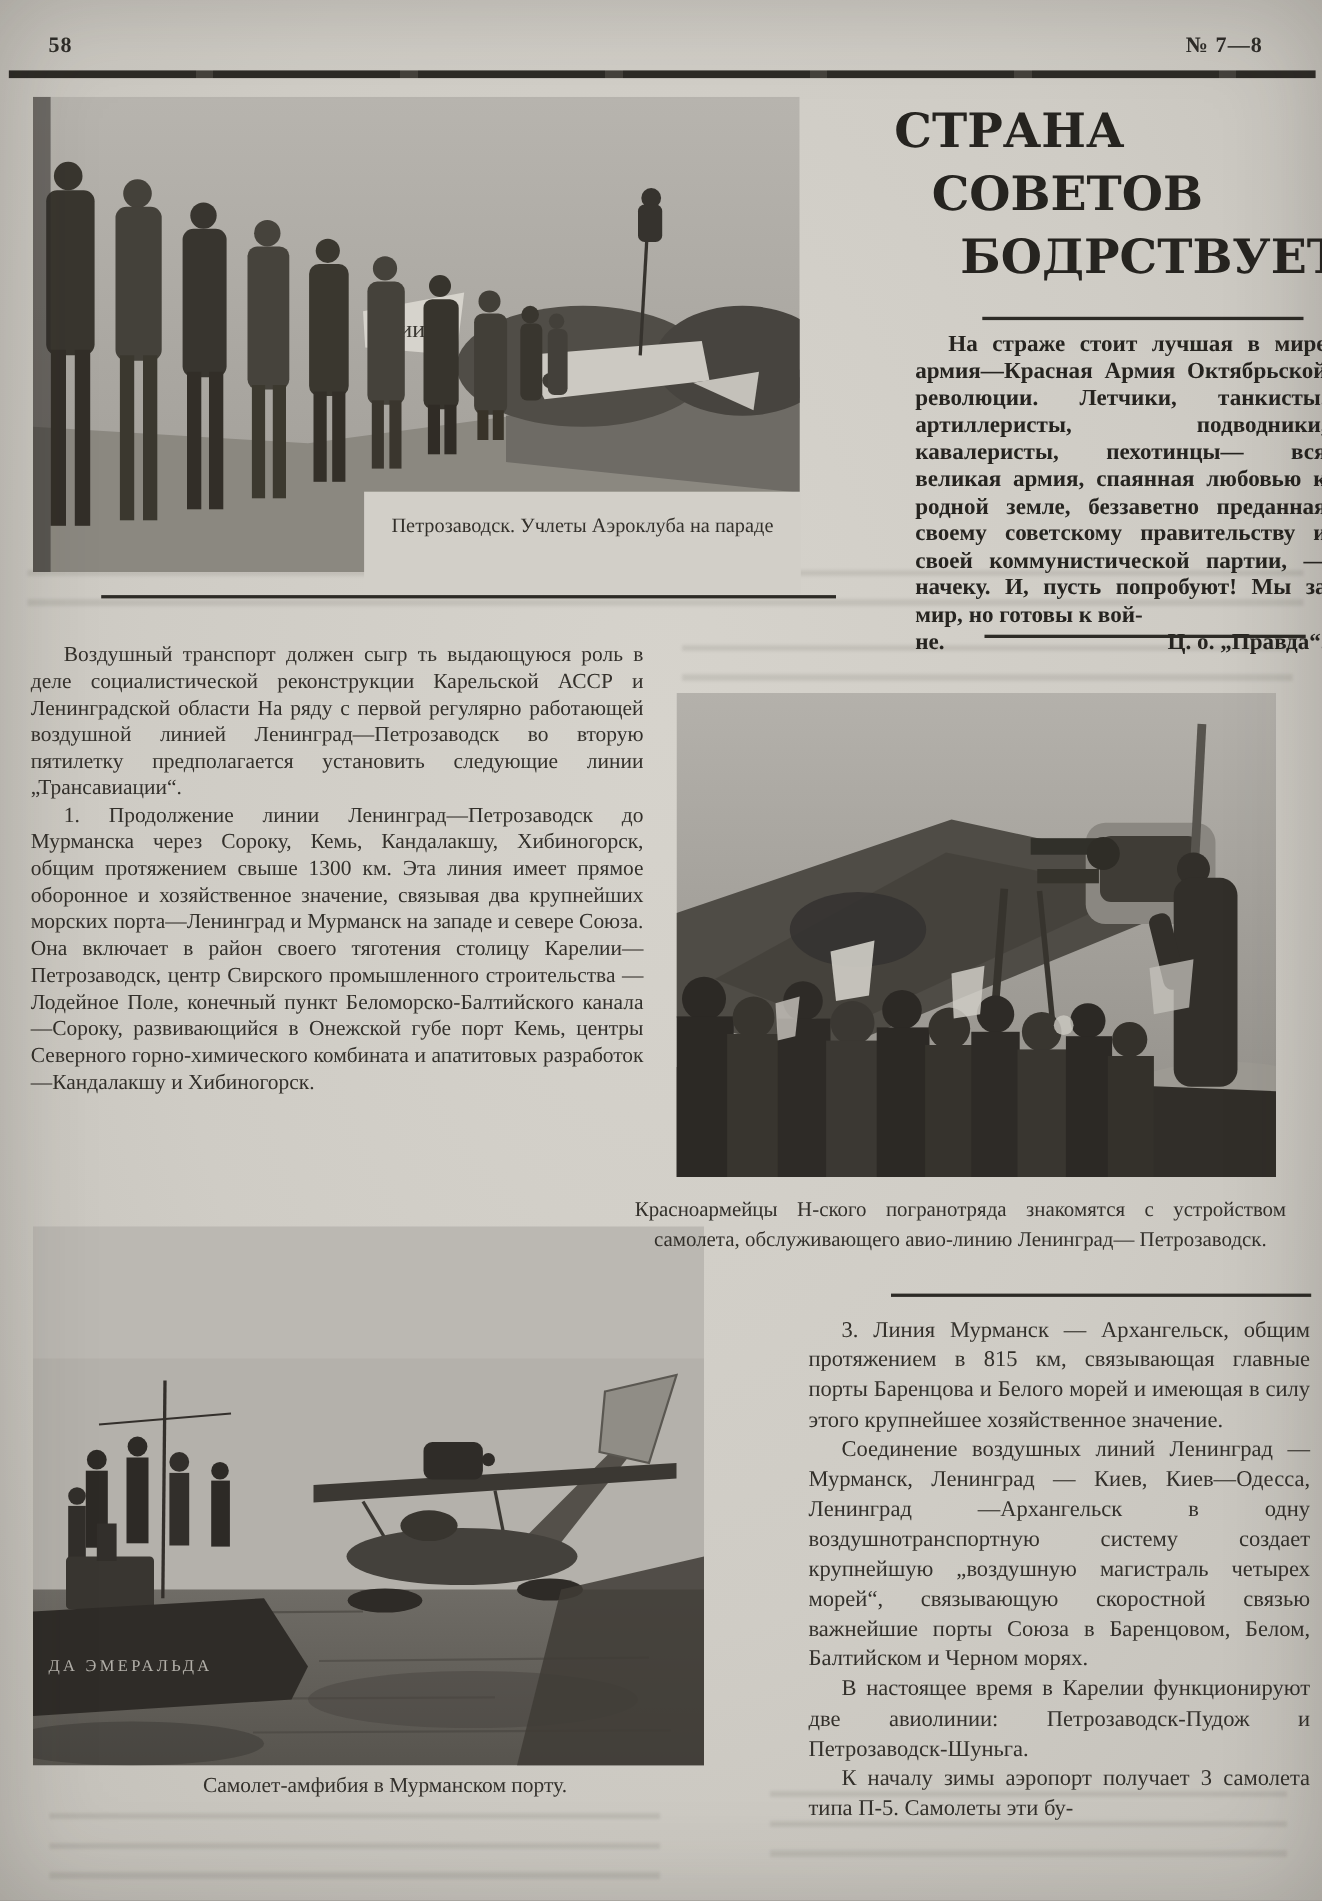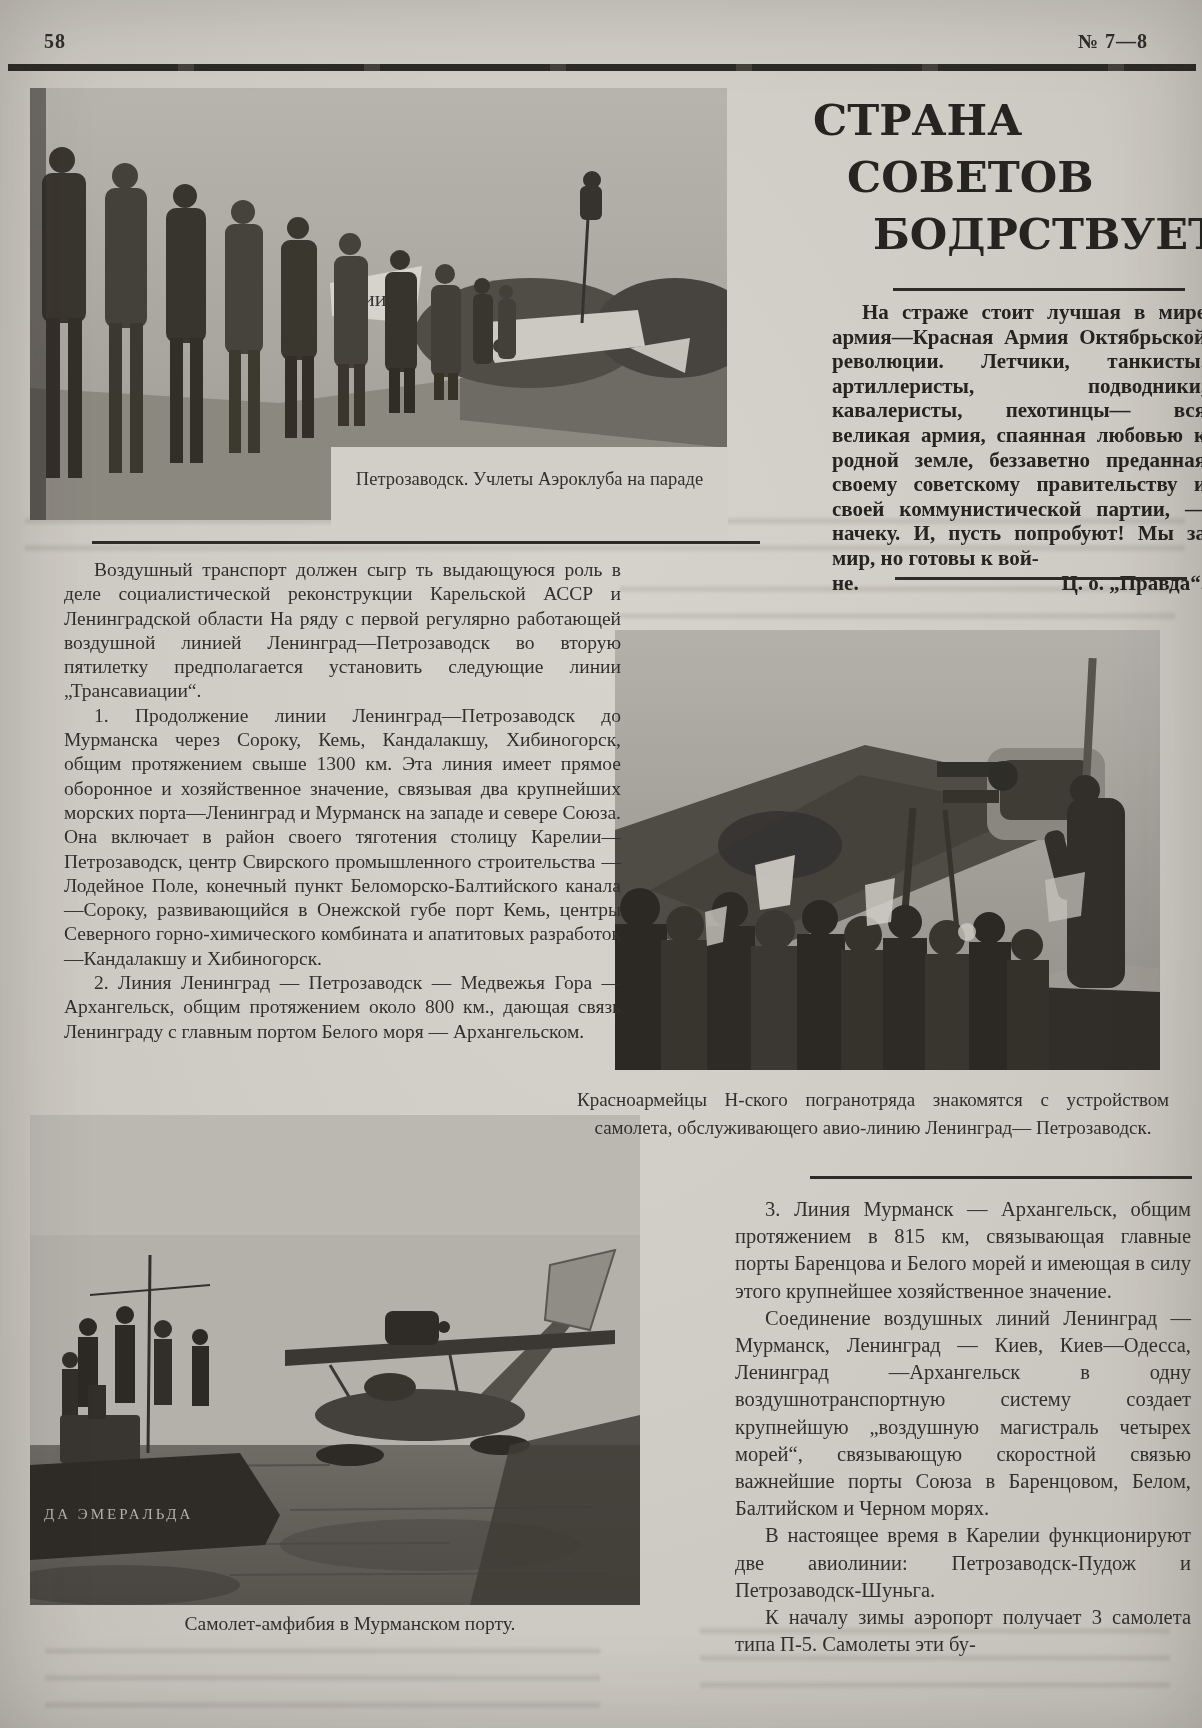--- a/index.html
+++ b/index.html
@@ -123,24 +123,23 @@
 
   <div class="abs rule" style="left:893px;top:288px;width:292px;height:3px;"></div>
   <div class="abs lead" style="left:815px;top:300px;width:374px;">
     <p>На страже стоит лучшая в мире армия—Красная Армия Октябрьской революции. Летчики, танкисты. артиллеристы, подводники, кавалеристы, пехотинцы— вся великая армия, спаянная любовью к родной земле, беззаветно преданная своему советскому правительству и своей коммунистической партии, — начеку. И, пусть попробуют! Мы за мир, но готовы к вой-</p>
     <div class="lead-last">
       <span>не.</span>
       <span>Ц. о. „Правда“.</span>
     </div>
   </div>
 
-  <div class="abs bodycol" style="left:28px;top:558px;width:557px;margin-left:36px;">
+  <div class="abs bodycol" style="left:28px;top:584px;width:557px;">
     <p>Воздушный транспорт должен сыгр ть выдающуюся роль в деле социалистической реконструкции Карельской АССР и Ленинградской области На ряду с первой регулярно работающей воздушной линией Ленинград—Петрозаводск во вторую пятилетку предполагается установить следующие линии „Трансавиации“.</p>
     <p>1. Продолжение линии Ленинград—Петрозаводск до Мурманска через Сороку, Кемь, Кандалакшу, Хибиногорск, общим протяжением свыше 1300 км. Эта линия имеет прямое оборонное и хозяйственное значение, связывая два крупнейших морских порта—Ленинград и Мурманск на западе и севере Союза. Она включает в район своего тяготения столицу Карелии—Петрозаводск, центр Свирского промышленного строительства — Лодейное Поле, конечный пункт Беломорско-Балтийского канала—Сороку, развивающийся в Онежской губе порт Кемь, центры Северного горно-химического комбината и апатитовых разработок—Кандалакшу и Хибиногорск.</p>
-    <p>2. Линия Ленинград — Петрозаводск — Медвежья Гора — Архангельск, общим протяжением около 800 км., дающая связь Ленинграду с главным портом Белого моря — Архангельском.</p>
   </div>
 
   <div class="abs rule" style="left:895px;top:577px;width:292px;height:3px;"></div>
   <svg class="abs photo" style="left:615px;top:630px;" width="545" height="440" viewBox="0 0 545 440">
     <defs>
       <linearGradient id="sky2" x1="0" y1="0" x2="0" y2="1">
         <stop offset="0" stop-color="#b4b1ab"></stop>
           <stop offset="1" stop-color="#918e88"></stop>
       </linearGradient>
     </defs>

